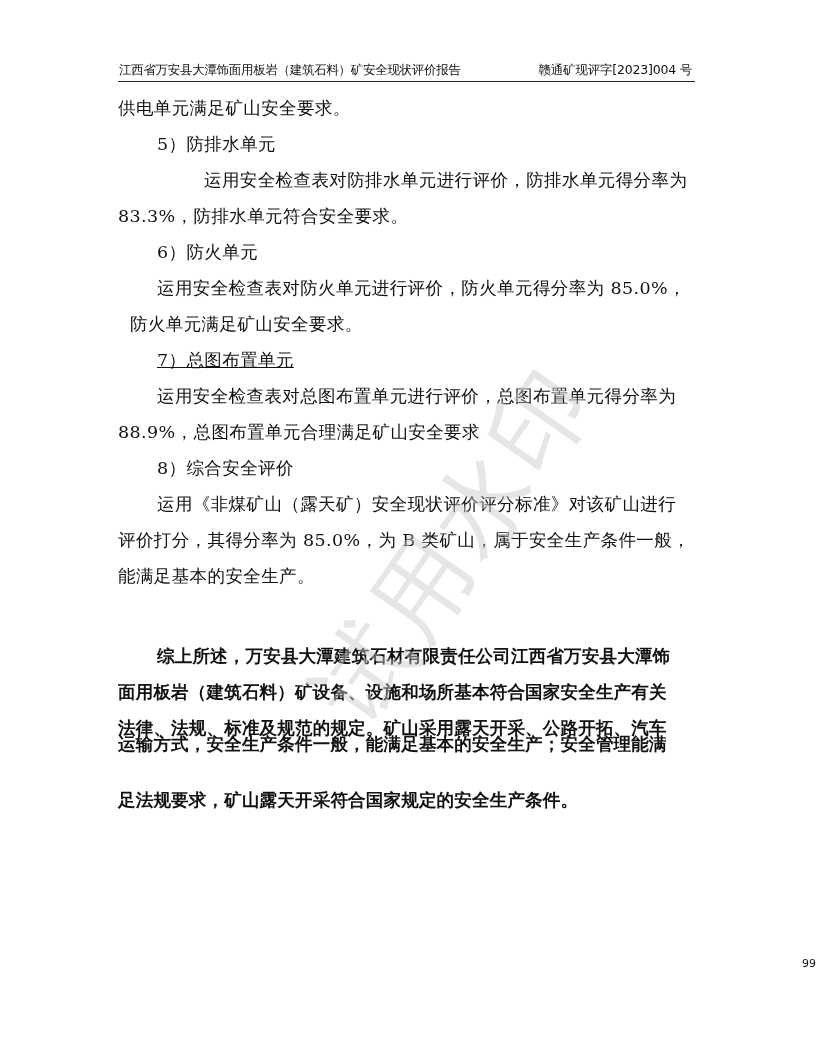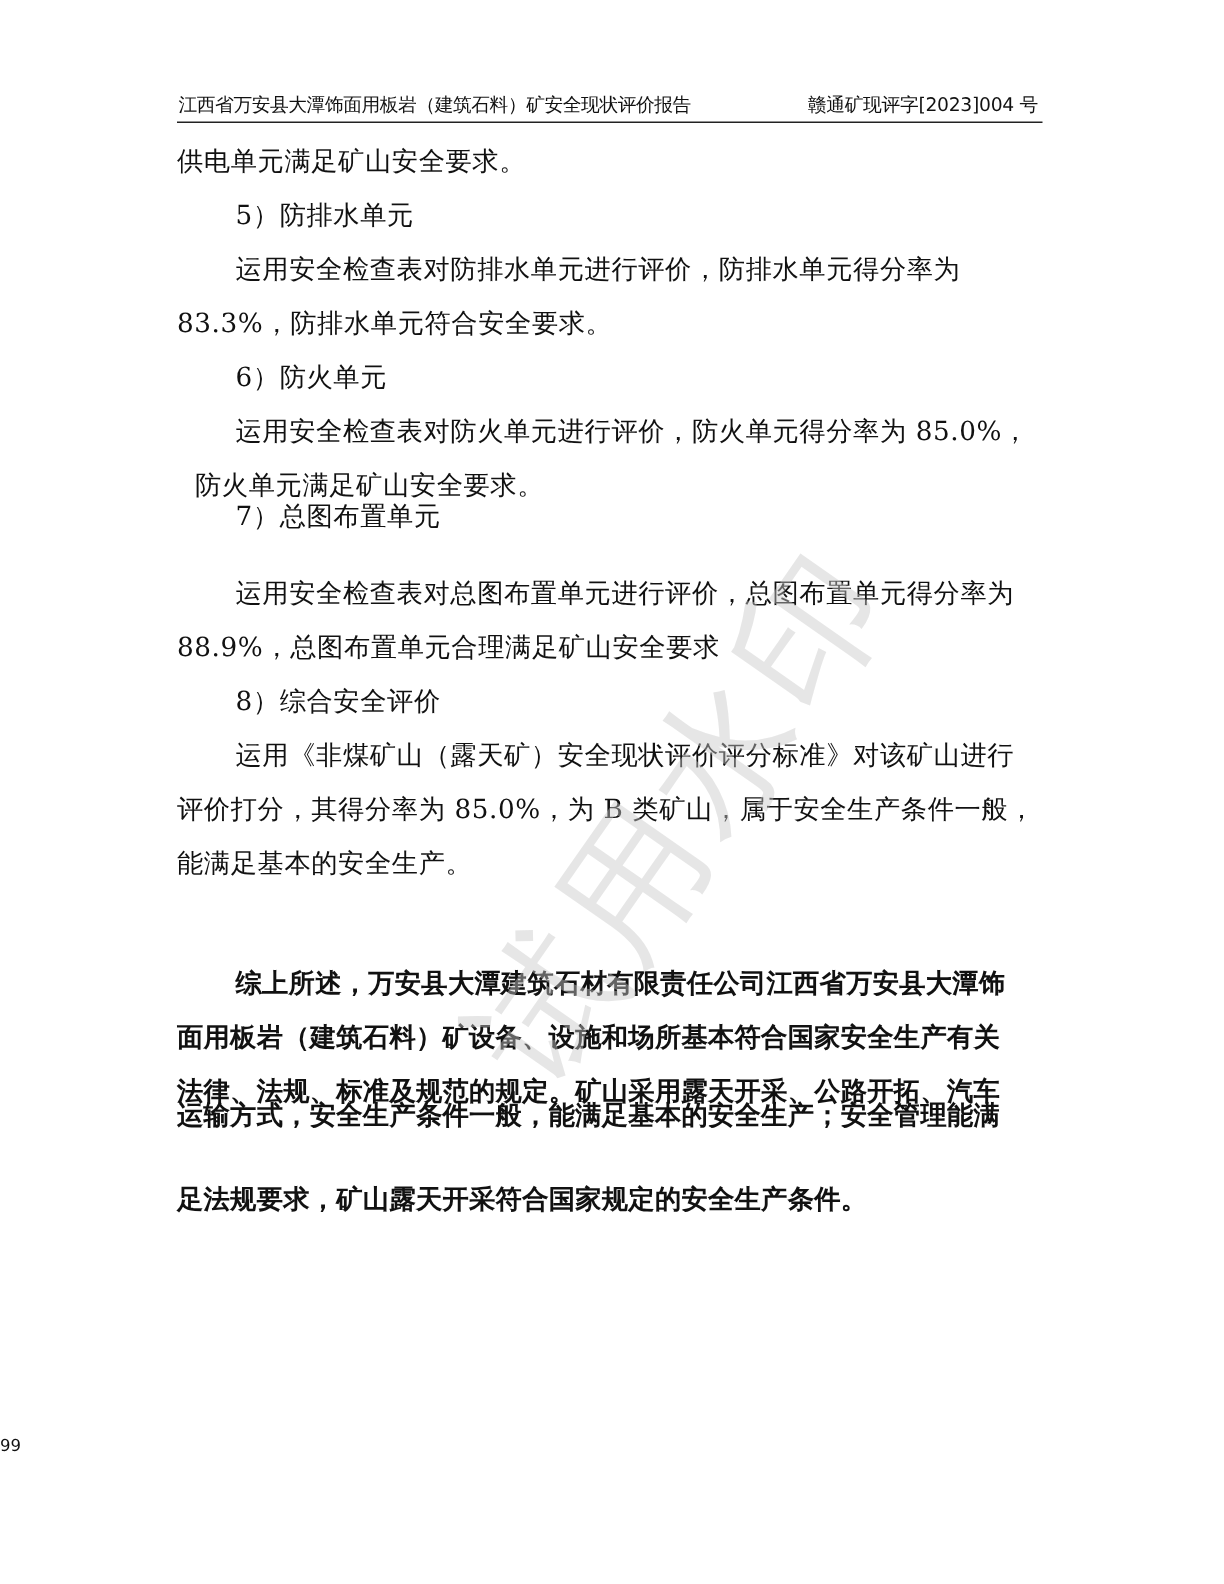--- a/index.html
+++ b/index.html
@@ -66,21 +66,21 @@
       font-weight: bold;
       font-family: "DejaVu Serif", "Liberation Serif", serif;
       letter-spacing: 0.2px;
       margin-top: 40px;
     }
     .page-number {
       position: absolute;
       left: 0;
       width: 816px;
       top: 957px;
-      text-align: left;
+      text-align: right;
       font-family: "DejaVu Sans", "Liberation Sans", sans-serif;
       font-size: 11px;
       color: #111111;
     }
     .watermark {
       position: absolute;
       left: 225px;
       top: 480px;
       width: 460px;
       text-align: center;
@@ -100,26 +100,26 @@
 <div class="page">
 
   <div class="header">
     <span class="header-left">江西省万安县大潭饰面用板岩（建筑石料）矿安全现状评价报告</span>
     <span class="header-right">赣通矿现评字[2023]004 号</span>
   </div>
 
   <div class="body-text">
     <div class="line" style="top:0px;">供电单元满足矿山安全要求。</div>
     <div class="line indent" style="top:36px;">5）防排水单元</div>
-    <div class="line indent" style="top:72px;">运用安全检查表对防排水单元进行评价，防排水单元得分率为</div>
+    <div class="line indent" style="top:72px;margin-left:47px;">运用安全检查表对防排水单元进行评价，防排水单元得分率为</div>
     <div class="line" style="top:108px;">83.3%，防排水单元符合安全要求。</div>
     <div class="line indent" style="top:144px;">6）防火单元</div>
     <div class="line indent" style="top:180px;">运用安全检查表对防火单元进行评价，防火单元得分率为 85.0%，</div>
     <div class="line" style="top:216px;margin-left:12px;">防火单元满足矿山安全要求。</div>
-    <div class="line indent" style="top:237px;">7）总图布置单元</div>
+    <div class="line indent" style="top:252px;text-decoration:underline;">7）总图布置单元</div>
     <div class="line indent" style="top:288px;">运用安全检查表对总图布置单元进行评价，总图布置单元得分率为</div>
     <div class="line" style="top:324px;">88.9%，总图布置单元合理满足矿山安全要求</div>
     <div class="line indent" style="top:360px;">8）综合安全评价</div>
     <div class="line indent" style="top:396px;">运用《非煤矿山（露天矿）安全现状评价评分标准》对该矿山进行</div>
     <div class="line" style="top:432px;">评价打分，其得分率为 85.0%，为 B 类矿山，属于安全生产条件一般，</div>
     <div class="line" style="top:468px;">能满足基本的安全生产。</div>
     <div class="line indent bold" style="top:508px;">综上所述，万安县大潭建筑石材有限责任公司江西省万安县大潭饰</div>
     <div class="line bold" style="top:544px;">面用板岩（建筑石料）矿设备、设施和场所基本符合国家安全生产有关</div>
     <div class="line bold" style="top:580px;">法律、法规、标准及规范的规定。矿山采用露天开采、公路开拓、汽车</div>
     <div class="line bold" style="top:596px;">运输方式，安全生产条件一般，能满足基本的安全生产；安全管理能满</div>

